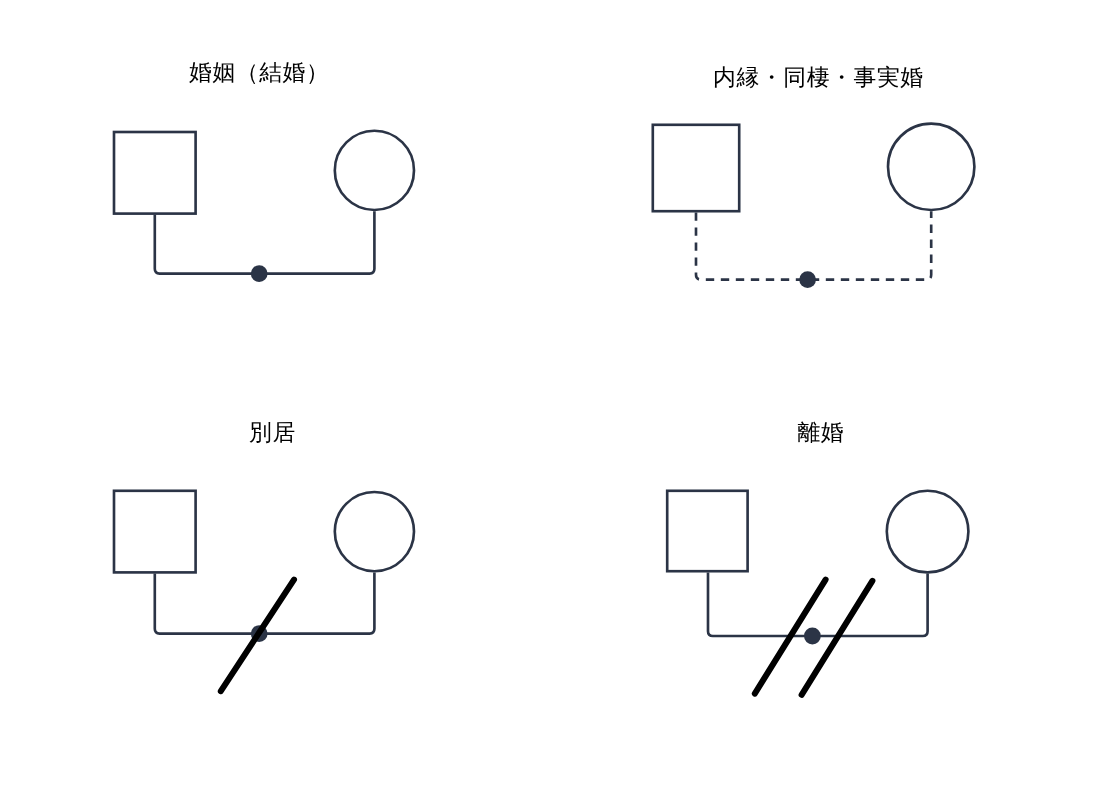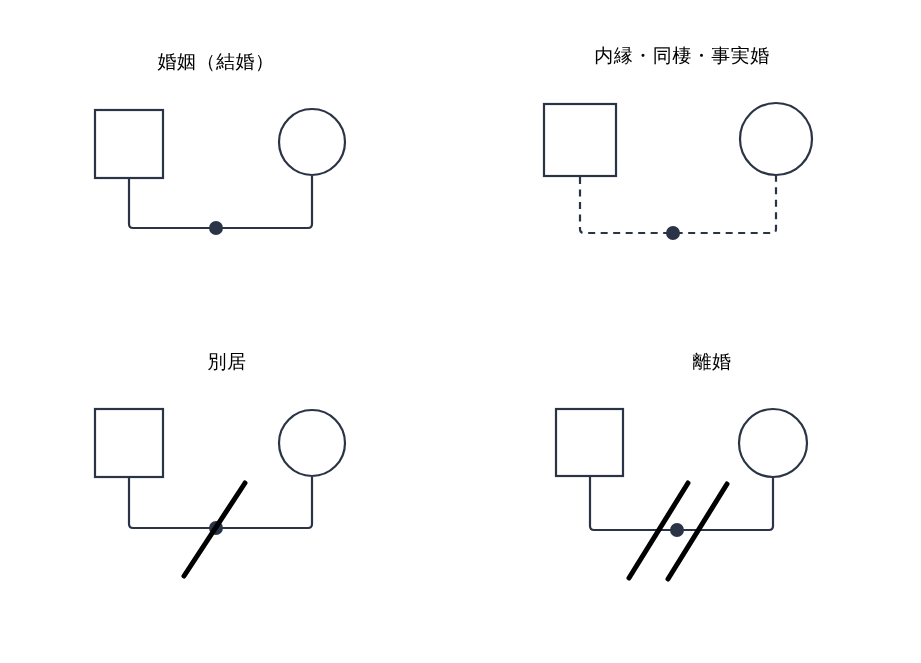--- a/index.html
+++ b/index.html
@@ -50,25 +50,25 @@
     stroke-linecap: round;
   }
 </style>
 </head>
 <body>
 
 <div id="canvas">
 
   <div class="panel-title" style="left:216px; top:46px;">婚姻（結婚）</div>
 
-  <div class="panel-title" style="left:682px; top:40px;">内縁・同棲・事実婚</div>
+  <div class="panel-title" style="left:682px; top:50px;">内縁・同棲・事実婚</div>
 
   <div class="panel-title" style="left:227px; top:346px;">別居</div>
 
-  <div class="panel-title" style="left:712px; top:346px;">離婚</div>
+  <div class="panel-title" style="left:684px; top:346px;">離婚</div>
 
   <svg id="legend-svg" width="921" height="663" viewBox="0 0 921 663">
 
     <g>
       <rect class="shape" x="95" y="110" width="68" height="68"></rect>
       <circle class="shape" cx="312" cy="142" r="33"></circle>
       <path class="union" d="M129,179 L129,224 Q129,228 133,228 L308,228 Q312,228 312,224 L312,176"></path>
       <circle class="dot" cx="216" cy="228" r="7"></circle>
     </g>
 

